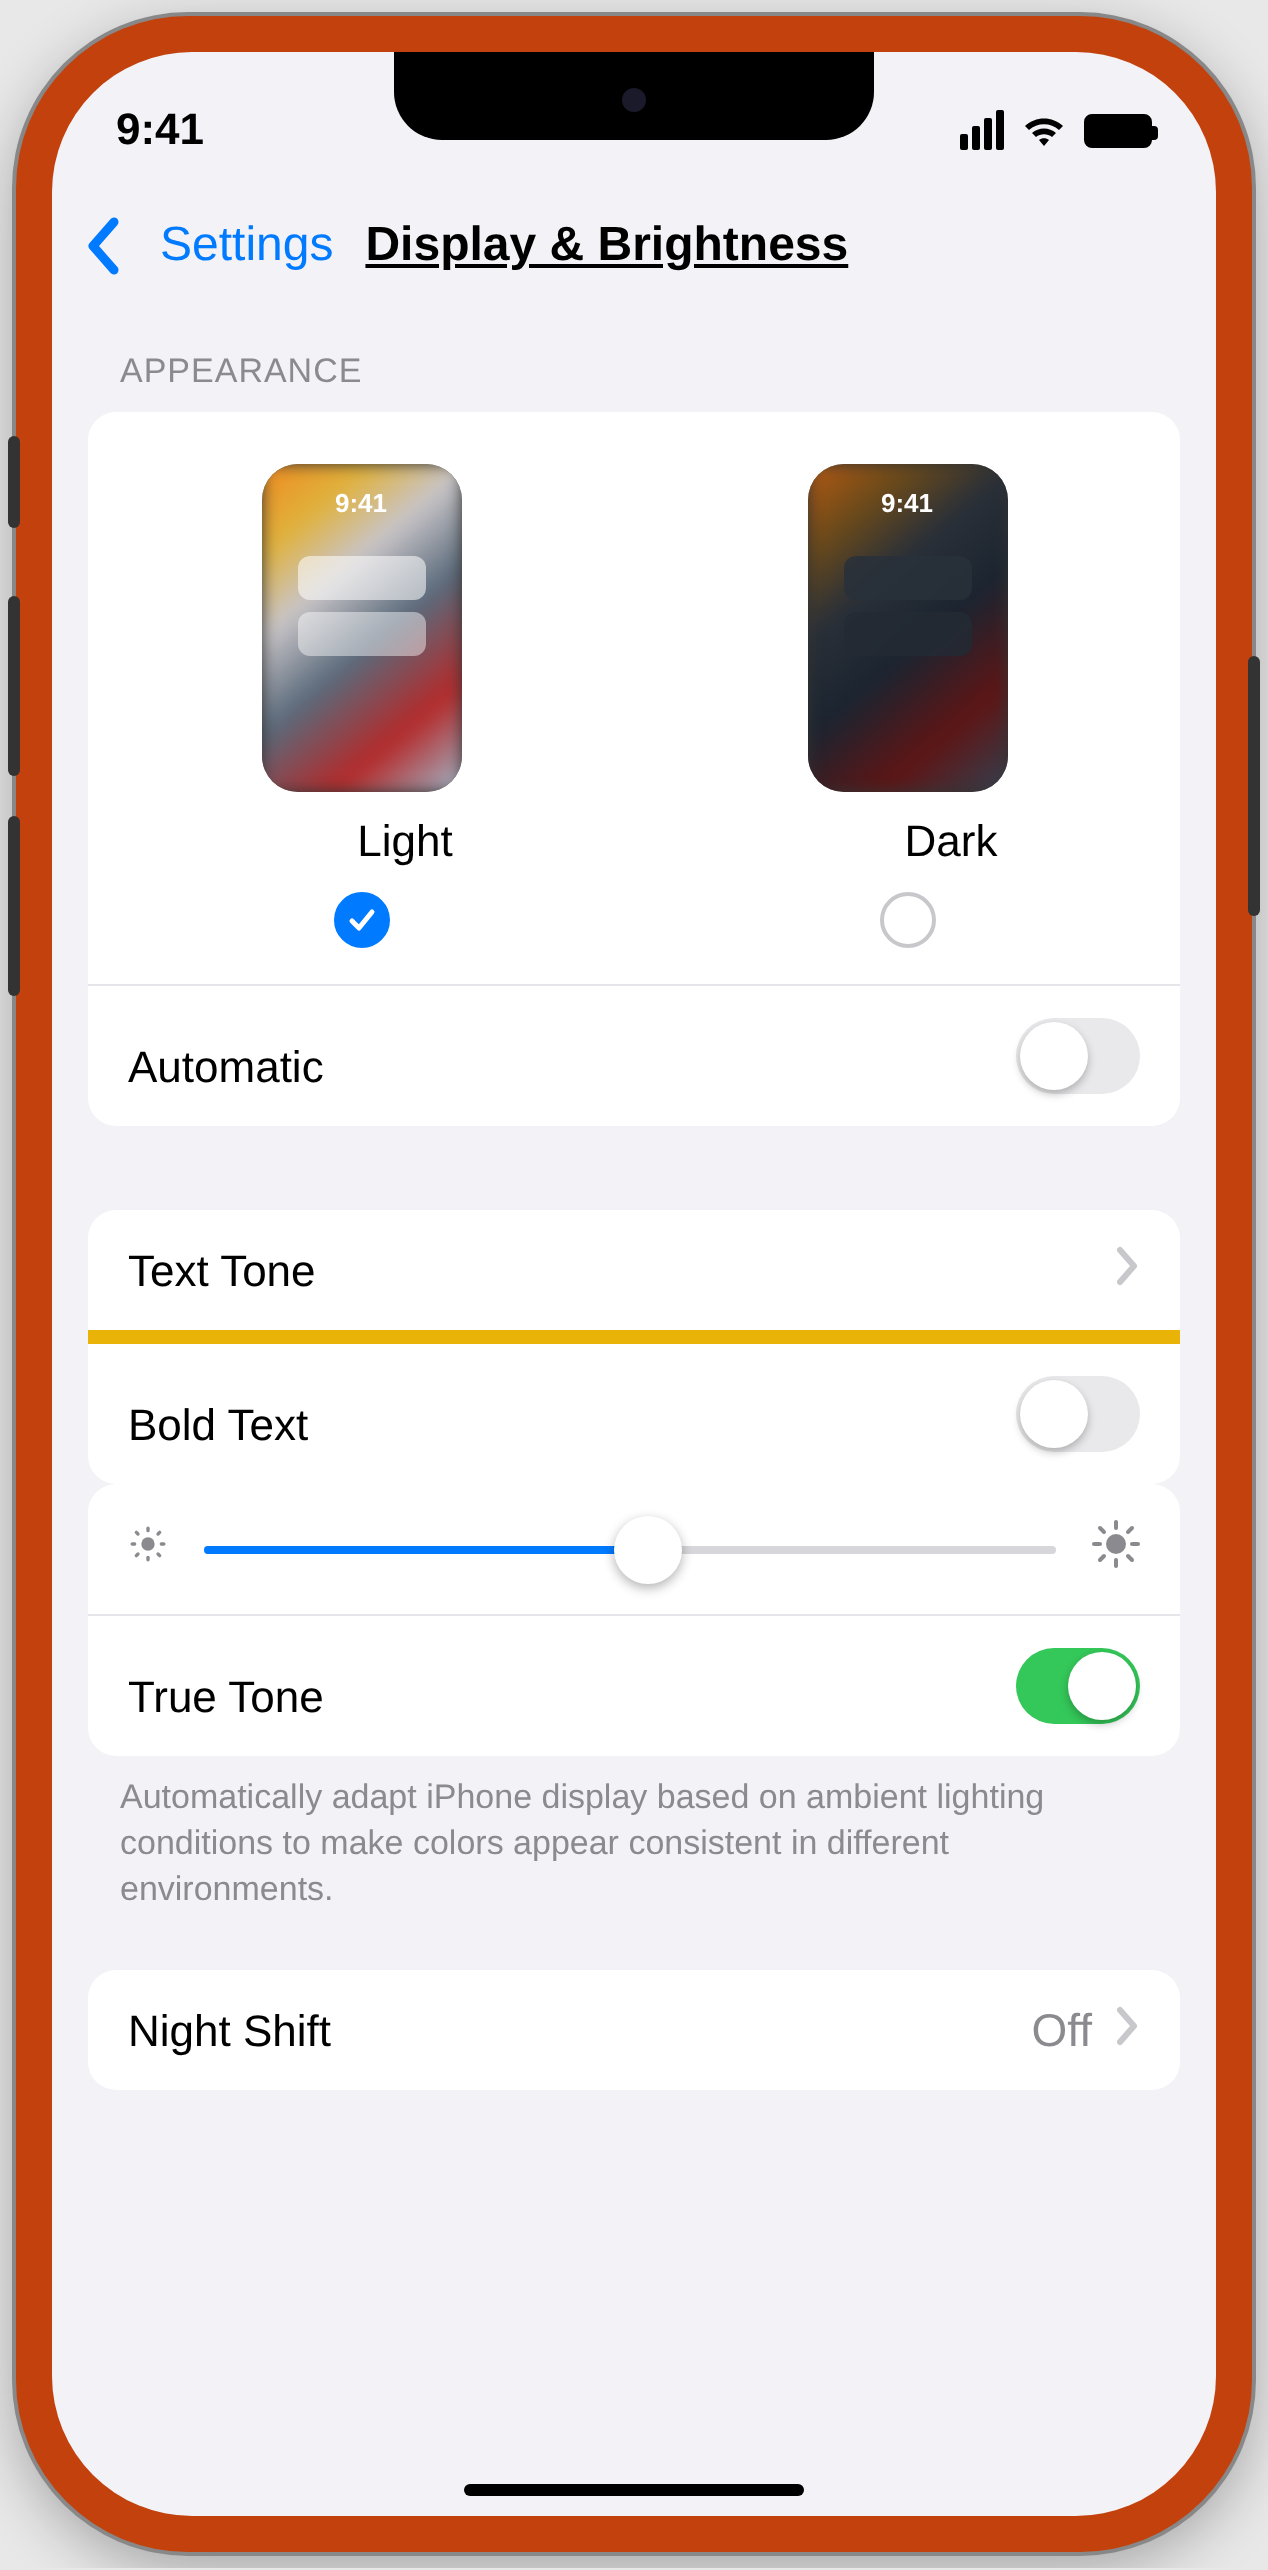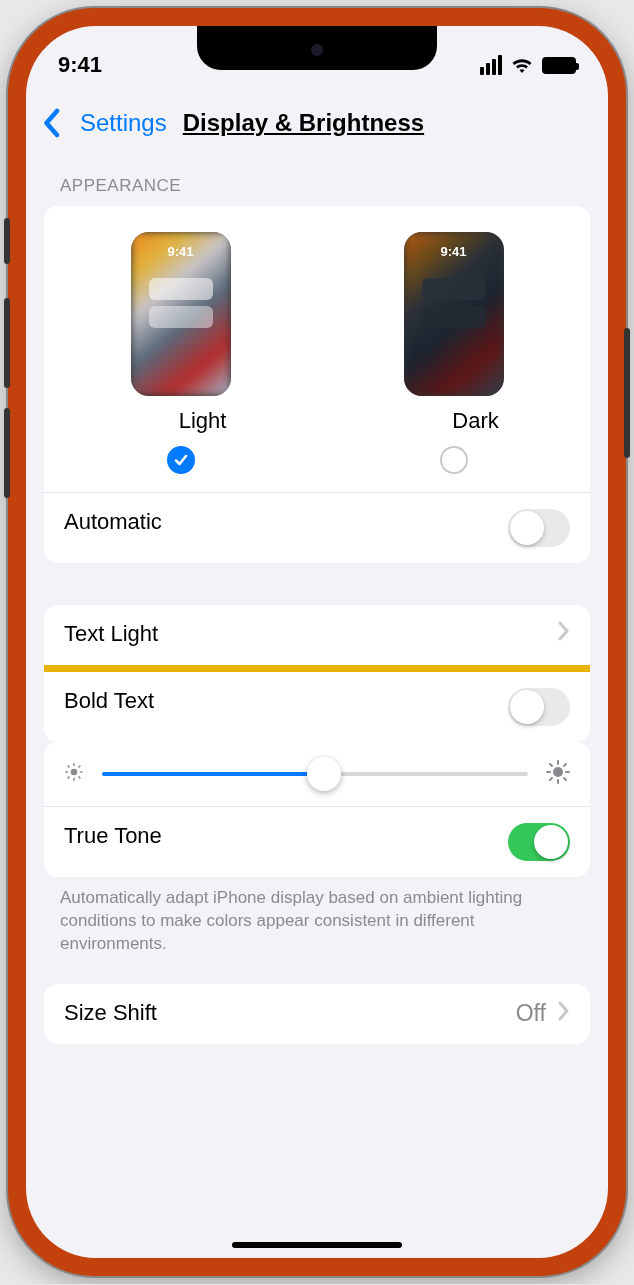--- a/index.html
+++ b/index.html
@@ -171,21 +171,21 @@
     border:2px solid #c7c7cc;
     display:flex; align-items:center; justify-content:center;
   }
   .radio.checked {
     background:#007aff;
     border-color:#007aff;
   }
   .radio.checked svg { stroke:#fff; }
   .row {
     display:flex;
-    align-items:flex-start;
+    align-items:flex-end;
     justify-content:space-between;
     padding: 16px 20px;
     font-size:22px;
     color:#000;
     min-height:60px;
   }
   .row + .row { border-top:7px solid #eab308; }
   .switch {
     width:62px; height:38px;
     border-radius:19px;
@@ -327,21 +327,21 @@
         <div class="switch">
             <div class="knob"></div>
           </div>
       </div>
     </div>
 
     <div class="gap"></div>
 
     <div class="card">
       <div class="row">
-        <span>Text Light</span>
+        <span>Text Tone</span>
         <span class="chevron"><svg viewBox="0 0 12 20">
               <polyline points="2,2 9,10 2,18" fill="none" stroke="#c7c7cc" stroke-width="3" stroke-linecap="round" stroke-linejoin="round"></polyline>
             </svg></span>
       </div>
       <div class="row">
         <span>Bold Text</span>
         <div class="switch">
             <div class="knob"></div>
           </div>
       </div>
@@ -390,21 +390,21 @@
             <div class="knob"></div>
           </div>
       </div>
     </div>
     <div class="footer-note">Automatically adapt iPhone display based on ambient lighting conditions to make colors appear consistent in different environments.</div>
 
     <div class="gap-sm"></div>
 
     <div class="card">
       <div class="row">
-        <span>Size Shift</span>
+        <span>Night Shift</span>
         <div class="right-detail">
           <span>Off</span>
           <span class="chevron"><svg viewBox="0 0 12 20">
                 <polyline points="2,2 9,10 2,18" fill="none" stroke="#c7c7cc" stroke-width="3" stroke-linecap="round" stroke-linejoin="round"></polyline>
               </svg></span>
         </div>
       </div>
     </div>
 
     <div class="home-indicator"></div>

